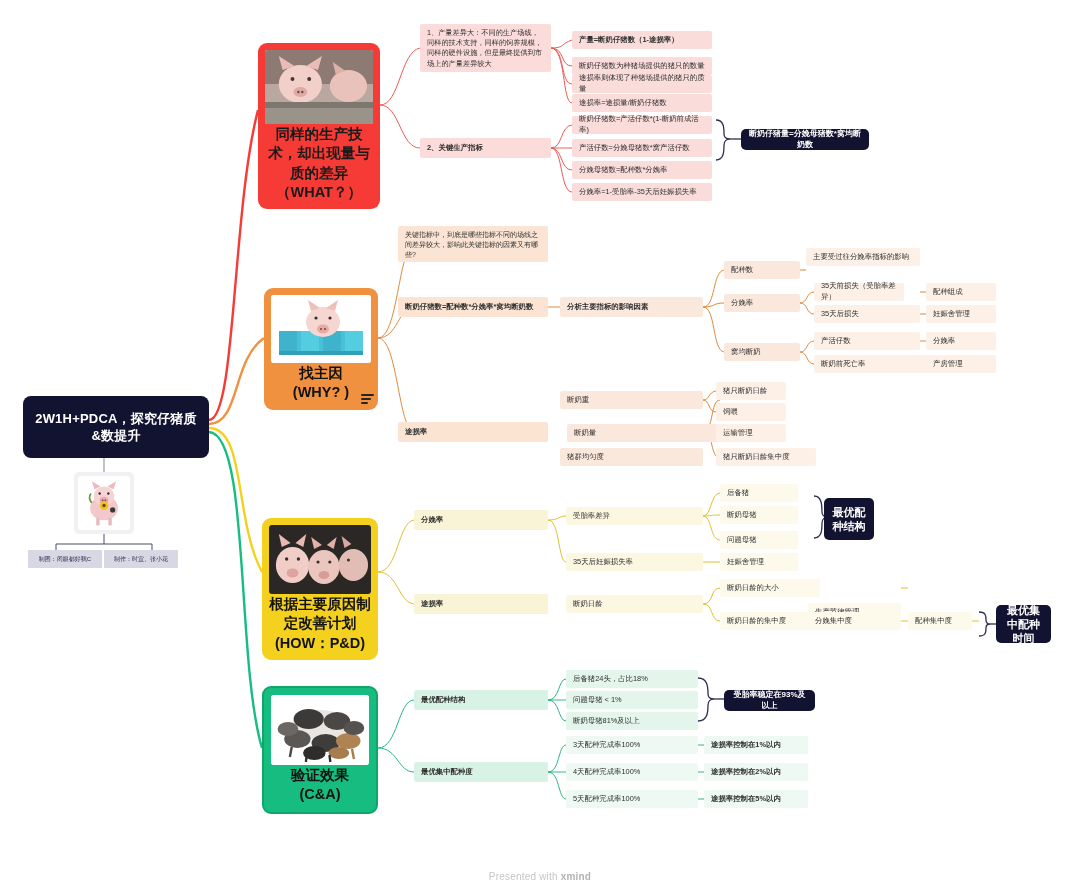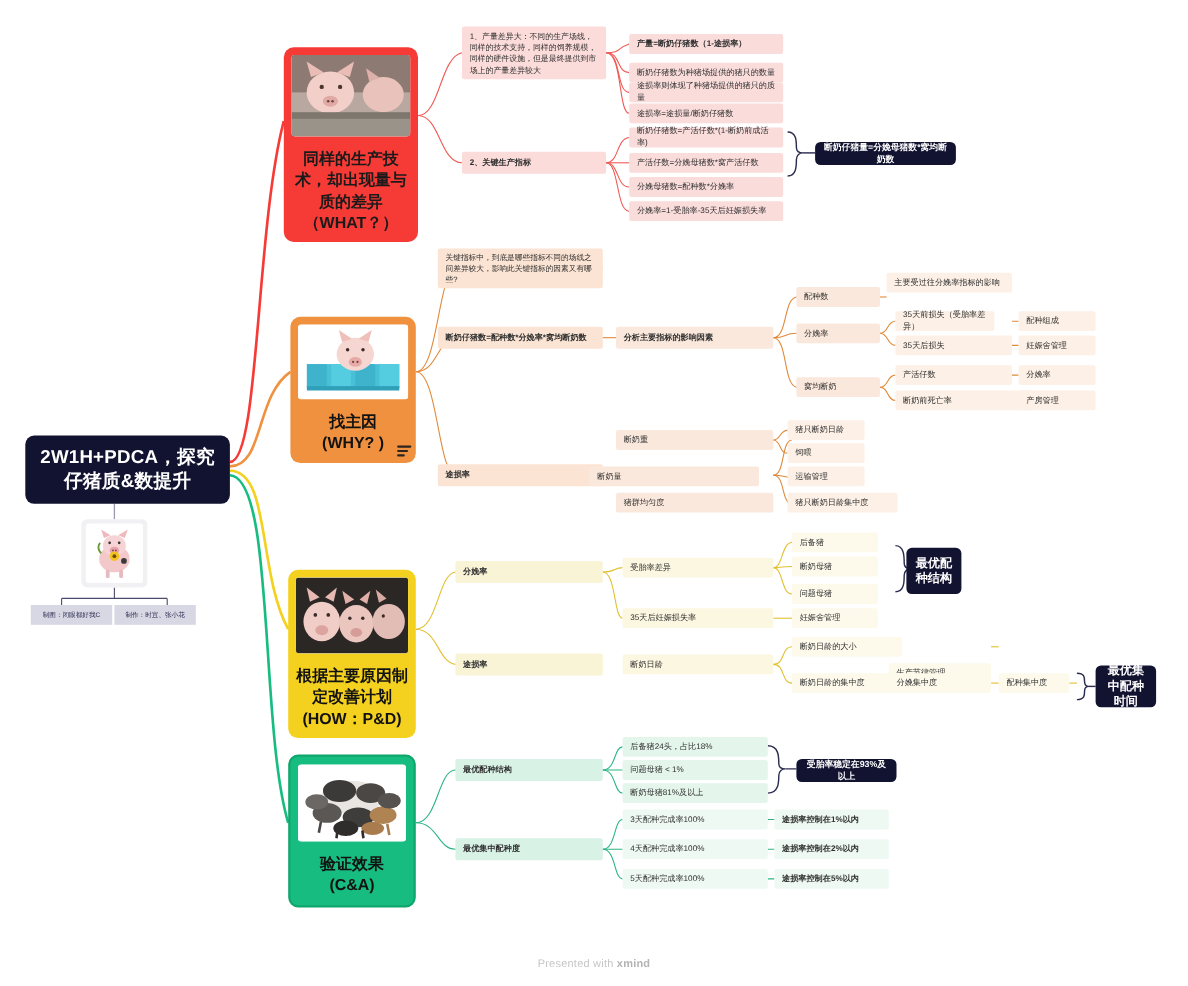--- a/index.html
+++ b/index.html
@@ -24,21 +24,21 @@
 
   
   .root-node {
     position: absolute;
     left: 23px; top: 396px;
     width: 186px; height: 62px;
     background: #121331;
     border-radius: 8px;
     color: #ffffff;
     font-weight: bold;
-    font-size: 17px;
+    font-size: 13px;
     line-height: 1.32;
     display: flex;
     align-items: center;
     justify-content: center;
     text-align: center;
     padding: 4px 8px;
     letter-spacing: 0.2px;
   }
 
   .root-image-card {
@@ -80,21 +80,21 @@
     align-items: center;
   }
   .branch .thumb {
     width: 100%;
     border-radius: 3px;
     overflow: hidden;
     position: relative;
     background: #ddd;
   }
   .branch .btitle {
-    margin-top: 12px;
+    margin-top: 1px;
     font-weight: bold;
     font-size: 14.5px;
     line-height: 1.33;
     text-align: center;
     color: #121212;
     width: 100%;
     position: relative;
   }
 
   #branch1 { left: 258px; top: 43px;  width: 122px; background: #f63a35; }
@@ -391,21 +391,21 @@
   <div class="topic p-orange2" style="left:724px; top:343px; width:76px; height:18px;">窝均断奶</div>
   <div class="topic p-orange3" style="left:814px; top:332px; width:106px; height:18px;">产活仔数</div>
   <div class="topic p-orange3" style="left:926px; top:332px; width:70px; height:18px;">分娩率</div>
   <div class="topic p-orange3" style="left:814px; top:355px; width:126px; height:18px;">断奶前死亡率</div>
   <div class="topic p-orange3" style="left:926px; top:355px; width:70px; height:18px;">产房管理</div>
 
   <div class="topic p-orange2" style="left:560px; top:391px; width:143px; height:18px;">断奶重</div>
   <div class="topic p-orange3" style="left:716px; top:382px; width:70px; height:18px;">猪只断奶日龄</div>
   <div class="topic p-orange3" style="left:716px; top:403px; width:70px; height:18px;">饲喂</div>
 
-  <div class="topic p-orange2" style="left:536px; top:424px; width:154px; height:18px;">断奶量</div>
+  <div class="topic p-orange2" style="left:567px; top:424px; width:154px; height:18px;">断奶量</div>
   <div class="topic p-orange3" style="left:716px; top:424px; width:70px; height:18px;">运输管理</div>
 
   <div class="topic p-orange2" style="left:560px; top:448px; width:143px; height:18px;">猪群均匀度</div>
   <div class="topic p-orange3" style="left:716px; top:448px; width:100px; height:18px;">猪只断奶日龄集中度</div>
 
   <div class="branch" id="branch3">
     <div class="thumb">
       <svg viewBox="0 0 104 69" width="100%" height="100%" preserveAspectRatio="none">
         <rect width="104" height="69" fill="#2b2724"></rect>
         <ellipse cx="24" cy="40" rx="17" ry="18" fill="#f0cdc6"></ellipse>

